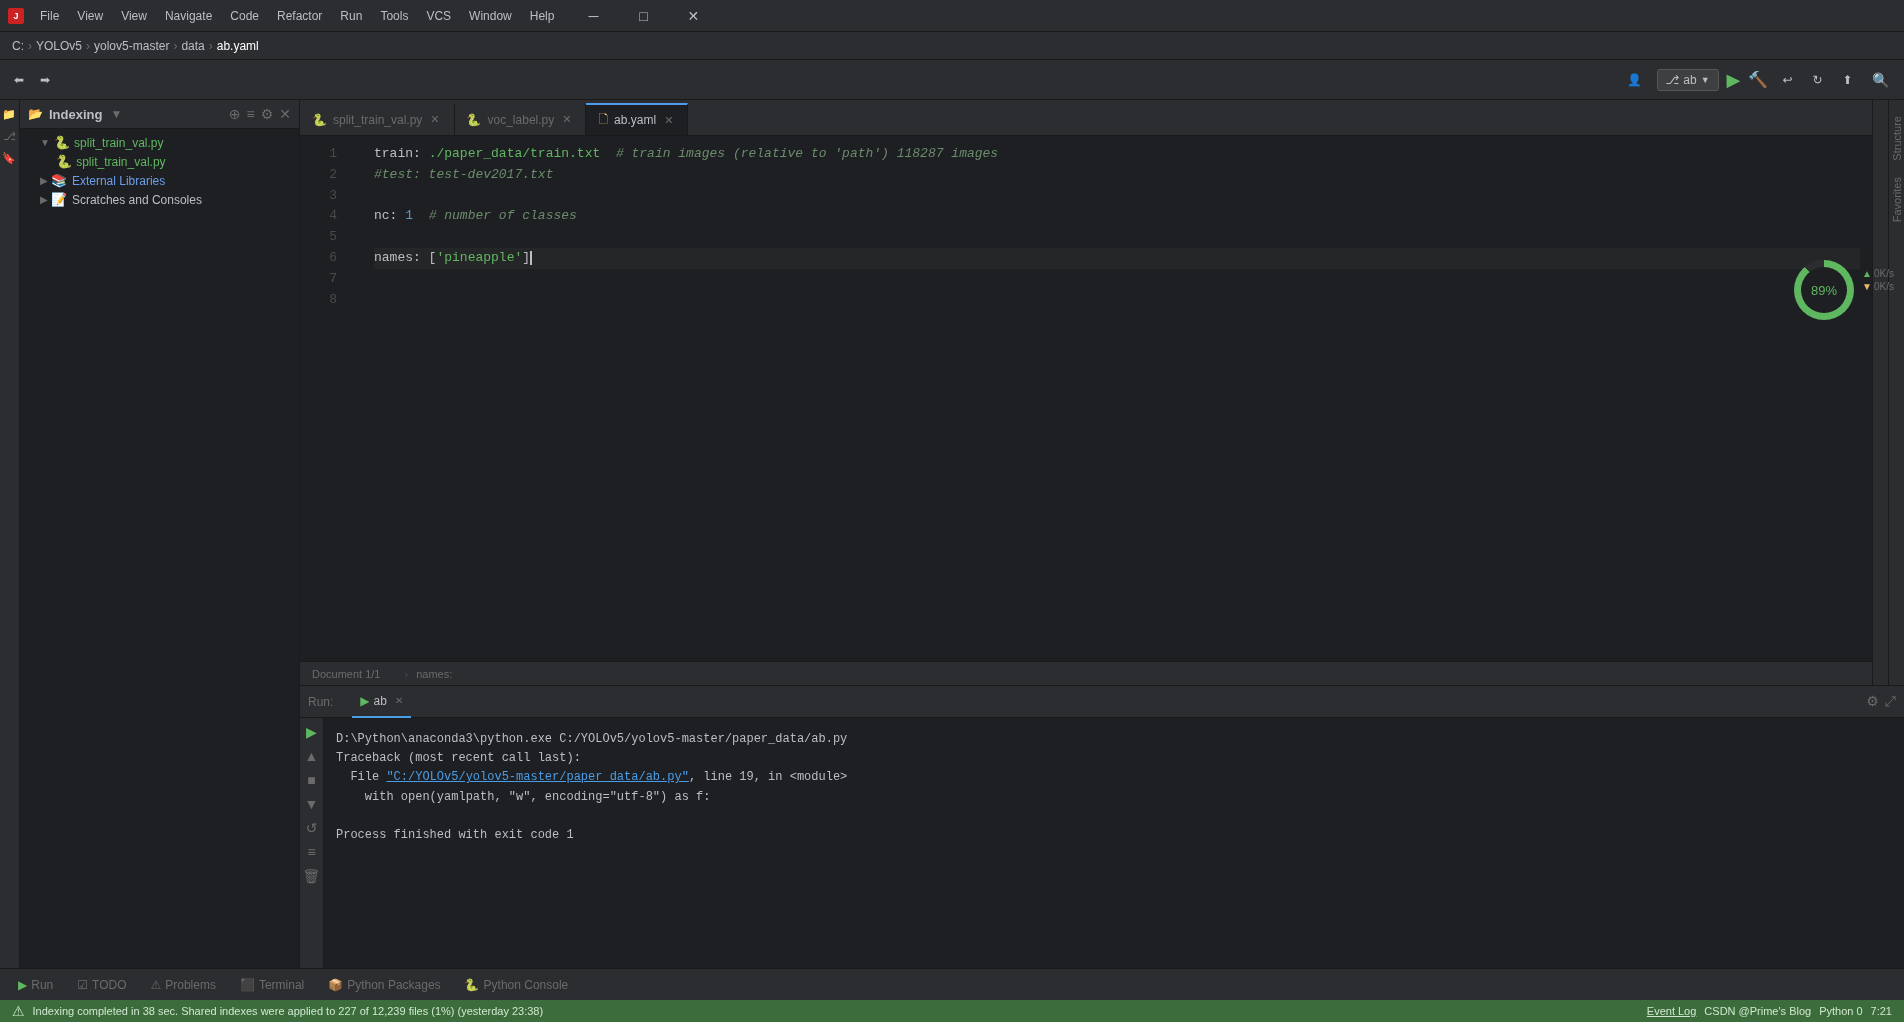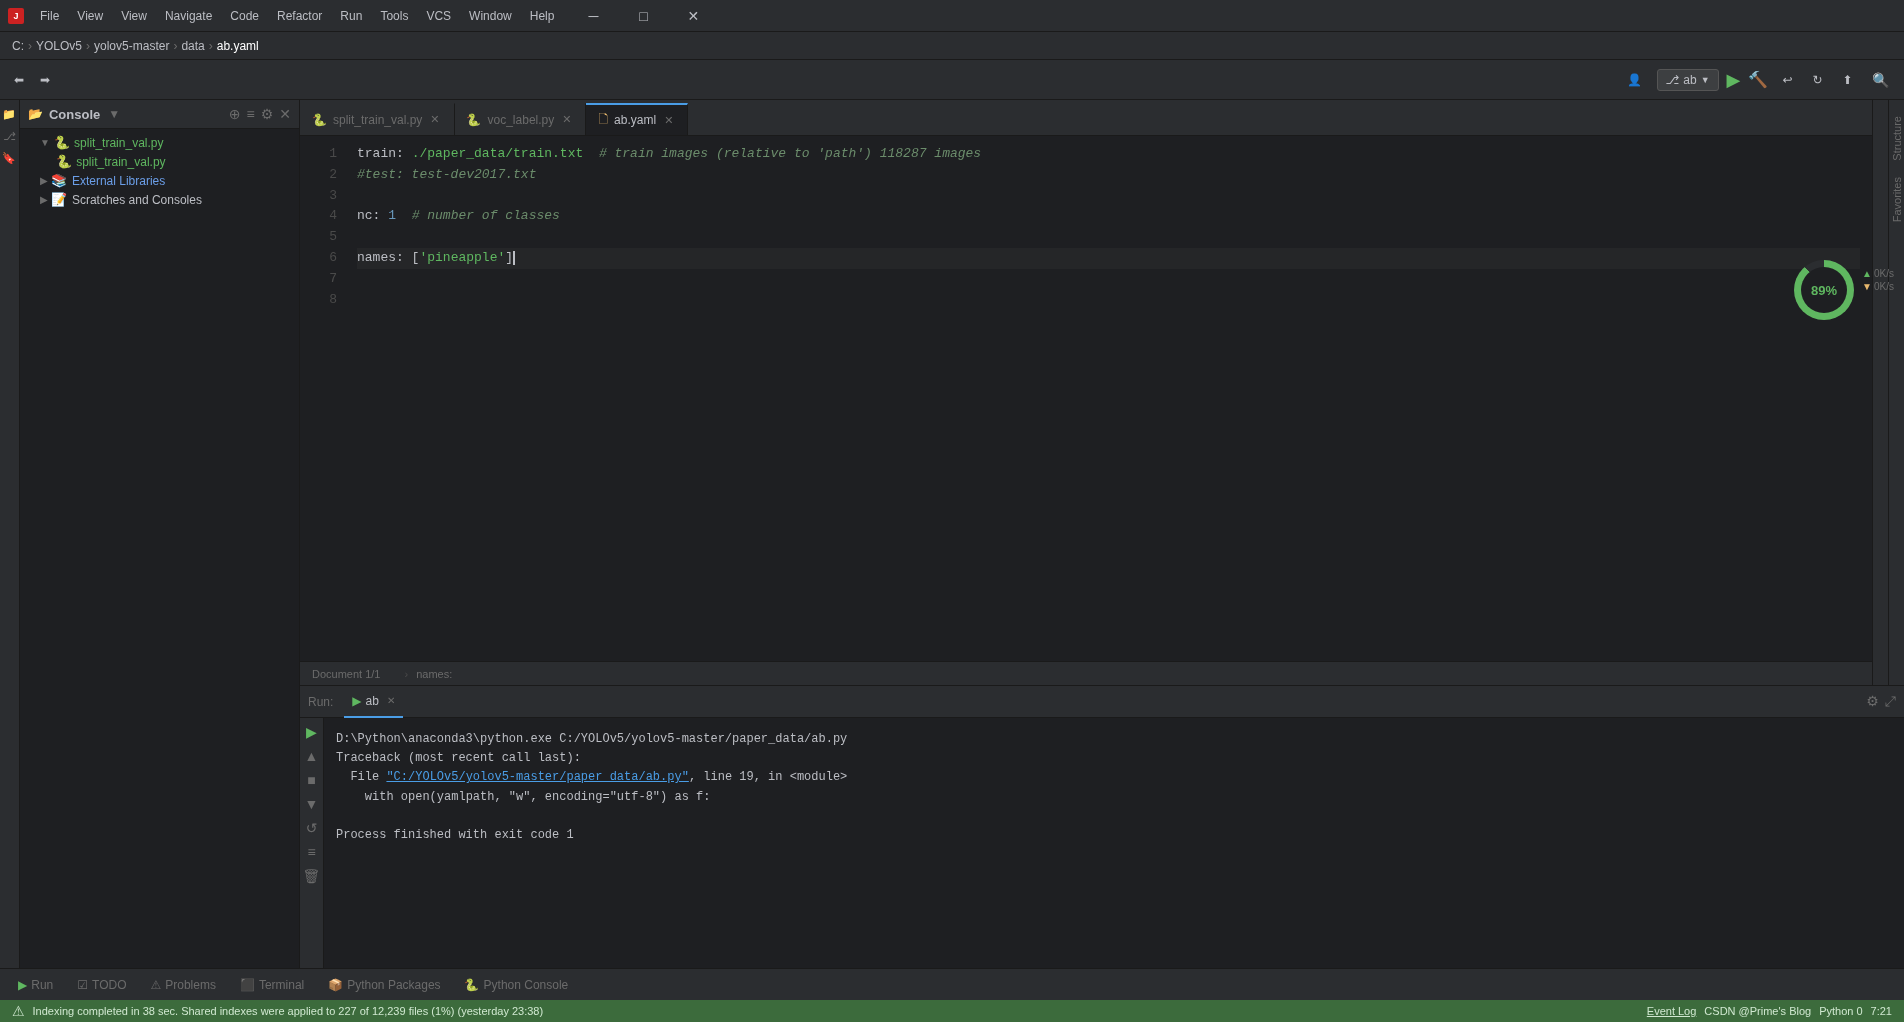--- a/index.html
+++ b/index.html
@@ -56,40 +56,40 @@
     .tab.active { background: #1e1f22; color: #bcbec4; border-top: 2px solid #4a9de6; }
     .tab-close { font-size: 11px; color: #6b6b6b; cursor: pointer; padding: 1px 2px; border-radius: 2px; }
     .tab-icon-py { color: #5fb760; }
     .tab-icon-yaml { color: #e8b86d; }
 
     
     .code-editor { flex: 1; overflow-y: auto; background: #1e1f22; font-family: 'Consolas', 'Courier New', monospace; font-size: 13px; display: flex; }
     .line-numbers { width: 45px; background: #1e1f22; color: #4a4a4a; text-align: right; padding: 8px 8px 8px 0; line-height: 1.6; flex-shrink: 0; user-select: none; }
     .line-number { display: block; }
     .code-content { flex: 1; padding: 8px 12px; line-height: 1.6; overflow-x: auto; }
-    .code-line { display: block; white-space: pre; }
+    .code-line { display: block; white-space: pre; margin-left: 17px; }
     .code-line.active-line { background: rgba(255,255,255,0.03); }
     .value-str { color: #5fb760; }
     .comment { color: #6b8c6b; font-style: italic; }
     .yaml-key { color: #bcbec4; }
     .yaml-val { color: #5fb760; }
     .cursor { background: #bcbec4; width: 2px; display: inline-block; height: 14px; vertical-align: text-bottom; animation: blink 1s infinite; }
     @keyframes blink { 0%,50% { opacity: 1; } 51%,100% { opacity: 0; } }
 
     
     .editor-status { background: #2b2d30; height: 24px; display: flex; align-items: center; padding: 0 12px; border-top: 1px solid #1a1a1a; font-size: 11px; color: #6b6b6b; flex-shrink: 0; }
     .editor-status-item { margin-right: 16px; }
     .editor-status-sep { color: #4a4a4a; margin: 0 8px; }
     .cpu-circle { width: 60px; height: 60px; border-radius: 50%; background: conic-gradient(#5fb760 0% 89%, #2b2d30 89% 100%); display: flex; align-items: center; justify-content: center; font-size: 13px; font-weight: bold; color: #ffffff; position: relative; }
     .cpu-circle::before { content: ''; position: absolute; width: 46px; height: 46px; border-radius: 50%; background: #1e1f22; }
-    .cpu-text { position: relative; z-index: 1; font-size: 13px; font-weight: bold; color: #5fb760; }
+    .cpu-text { position: relative; z-index: 1; font-size: 13px; font-weight: normal; color: #5fb760; }
 
     
     .run-panel { background: #1e1f22; border-top: 1px solid #1a1a1a; flex-shrink: 0; }
-    .run-panel-header { background: #2b2d30; height: 32px; display: flex; align-items: center; padding: 0 8px; gap: 11px; border-bottom: 1px solid #1a1a1a; text-align: right; }
+    .run-panel-header { background: #2b2d30; height: 32px; display: flex; align-items: center; padding: 0 8px; gap: 19px; border-bottom: 1px solid #1a1a1a; text-align: right; }
     .run-tab { display: flex; align-items: center; gap: 4px; padding: 0 8px; height: 32px; cursor: pointer; font-size: 12px; color: #6b6b6b; }
     .run-tab.active { color: #bcbec4; border-bottom: 2px solid #4a9de6; }
     .run-tab-close { font-size: 10px; margin-left: 4px; color: #6b6b6b; }
     .run-header-right { margin-left: auto; display: flex; gap: 6px; }
     .run-content { height: 220px; overflow-y: auto; padding: 8px 8px; font-family: 'Consolas', 'Courier New', monospace; font-size: 12px; background: #1e1f22; }
     .run-content-inner { padding: 4px; }
     .run-line { display: block; line-height: 1.6; white-space: pre-wrap; }
     .run-normal { color: #bcbec4; }
     .run-error { color: #e06060; }
     .run-link { color: #4a9de6; text-decoration: underline; cursor: pointer; }
@@ -178,21 +178,21 @@
 
   <div class="left-sidebar-icons">
     <div class="side-icon active">📁</div>
     <div class="side-icon">⎇</div>
     <div class="side-icon">🔖</div>
   </div>
 
   <div class="project-panel">
     <div class="panel-header">
       <span style="font-size:12px;">📂</span>
-      <span class="panel-title">Console</span>
+      <span class="panel-title">Indexing</span>
       <span class="panel-title-dropdown">▼</span>
       <div class="panel-header-icons">
         <span class="panel-header-icon">⊕</span>
         <span class="panel-header-icon">≡</span>
         <span class="panel-header-icon">⚙</span>
         <span class="panel-header-icon">✕</span>
       </div>
     </div>
     <div class="tree-content">
 

